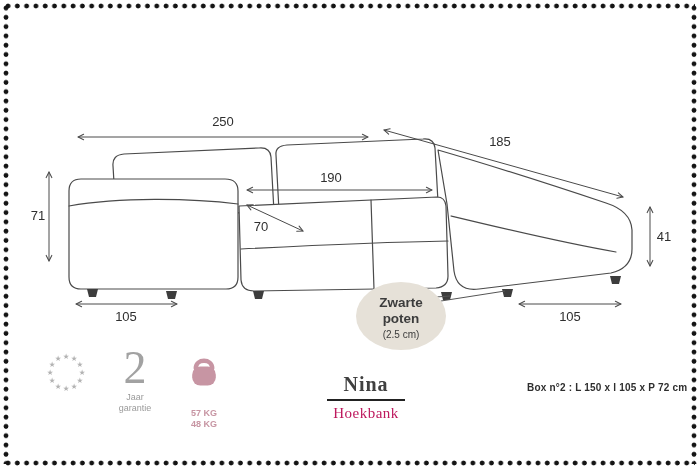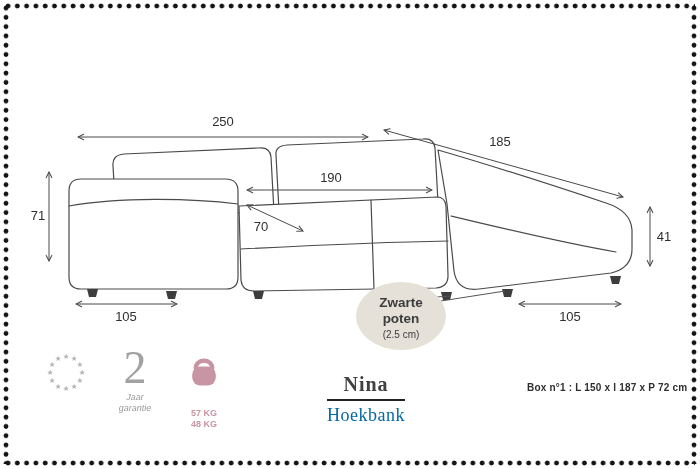--- a/index.html
+++ b/index.html
@@ -33,27 +33,27 @@
   
   .fblock { position:absolute; text-align:center; }
   .eu-block       { left:32px;  top:350px; width:68px; }
   .warranty-block { left:106px; top:346px; width:58px; }
   .weight-block   { left:172px; top:350px; width:64px; }
   .title-block    { left:295px; top:373px; width:142px; }
   .boxes          { position:absolute; left:527px; top:378px; text-align:left;
                     font-size:10px; font-weight:bold; color:#2e2e2e;
                     line-height:19px; letter-spacing:0.2px; }
 
-  .muted-label  { font-size:9px; line-height:11px; color:#9a9a9a; margin-top:2px;font-style:italic; }
+  .muted-label  { font-size:9px; line-height:11px; color:#9a9a9a; margin-top:2px; }
   .pink-label   { font-size:9px; line-height:11px; color:#c795a3; font-weight:bold; margin-top:12px; }
   .two-numeral  { font-family:"Liberation Serif", serif; font-size:46px; line-height:44px; color:#a2a2a2; }
   .title-name   { font-family:"Liberation Serif", serif; font-weight:bold; font-size:20px;
                   color:#404040; letter-spacing:1px; }
   .title-rule   { width:78px; height:1.5px; background:#222; margin:3px auto 4px auto; }
-  .title-type   { font-family:"Liberation Serif", serif; font-size:18px; color:#0369a1; letter-spacing:0.5px; }
+  .title-type   { font-family:"Liberation Serif", serif; font-size:15px; color:#be185d; letter-spacing:0.5px; }
 </style>
 </head>
 <body>
 
 <div class="sheet">
 
   <div class="dots dots-top"></div>
   <div class="dots dots-bottom"></div>
   <div class="dots dots-left"></div>
   <div class="dots dots-right"></div>
@@ -156,16 +156,16 @@
     </div>
   </div>
 
   <div class="fblock title-block">
     <div class="title-name">Nina</div>
     <div class="title-rule"></div>
     <div class="title-type">Hoekbank</div>
   </div>
 
   <div class="boxes">
-    <div>Box n°1 : L 150 x l 187 x P 72 cm</div>
+    <div>Box n°2 : L 150 x l 105 x P 72 cm</div>
   </div>
 
 </div>
 
 </body></html>

